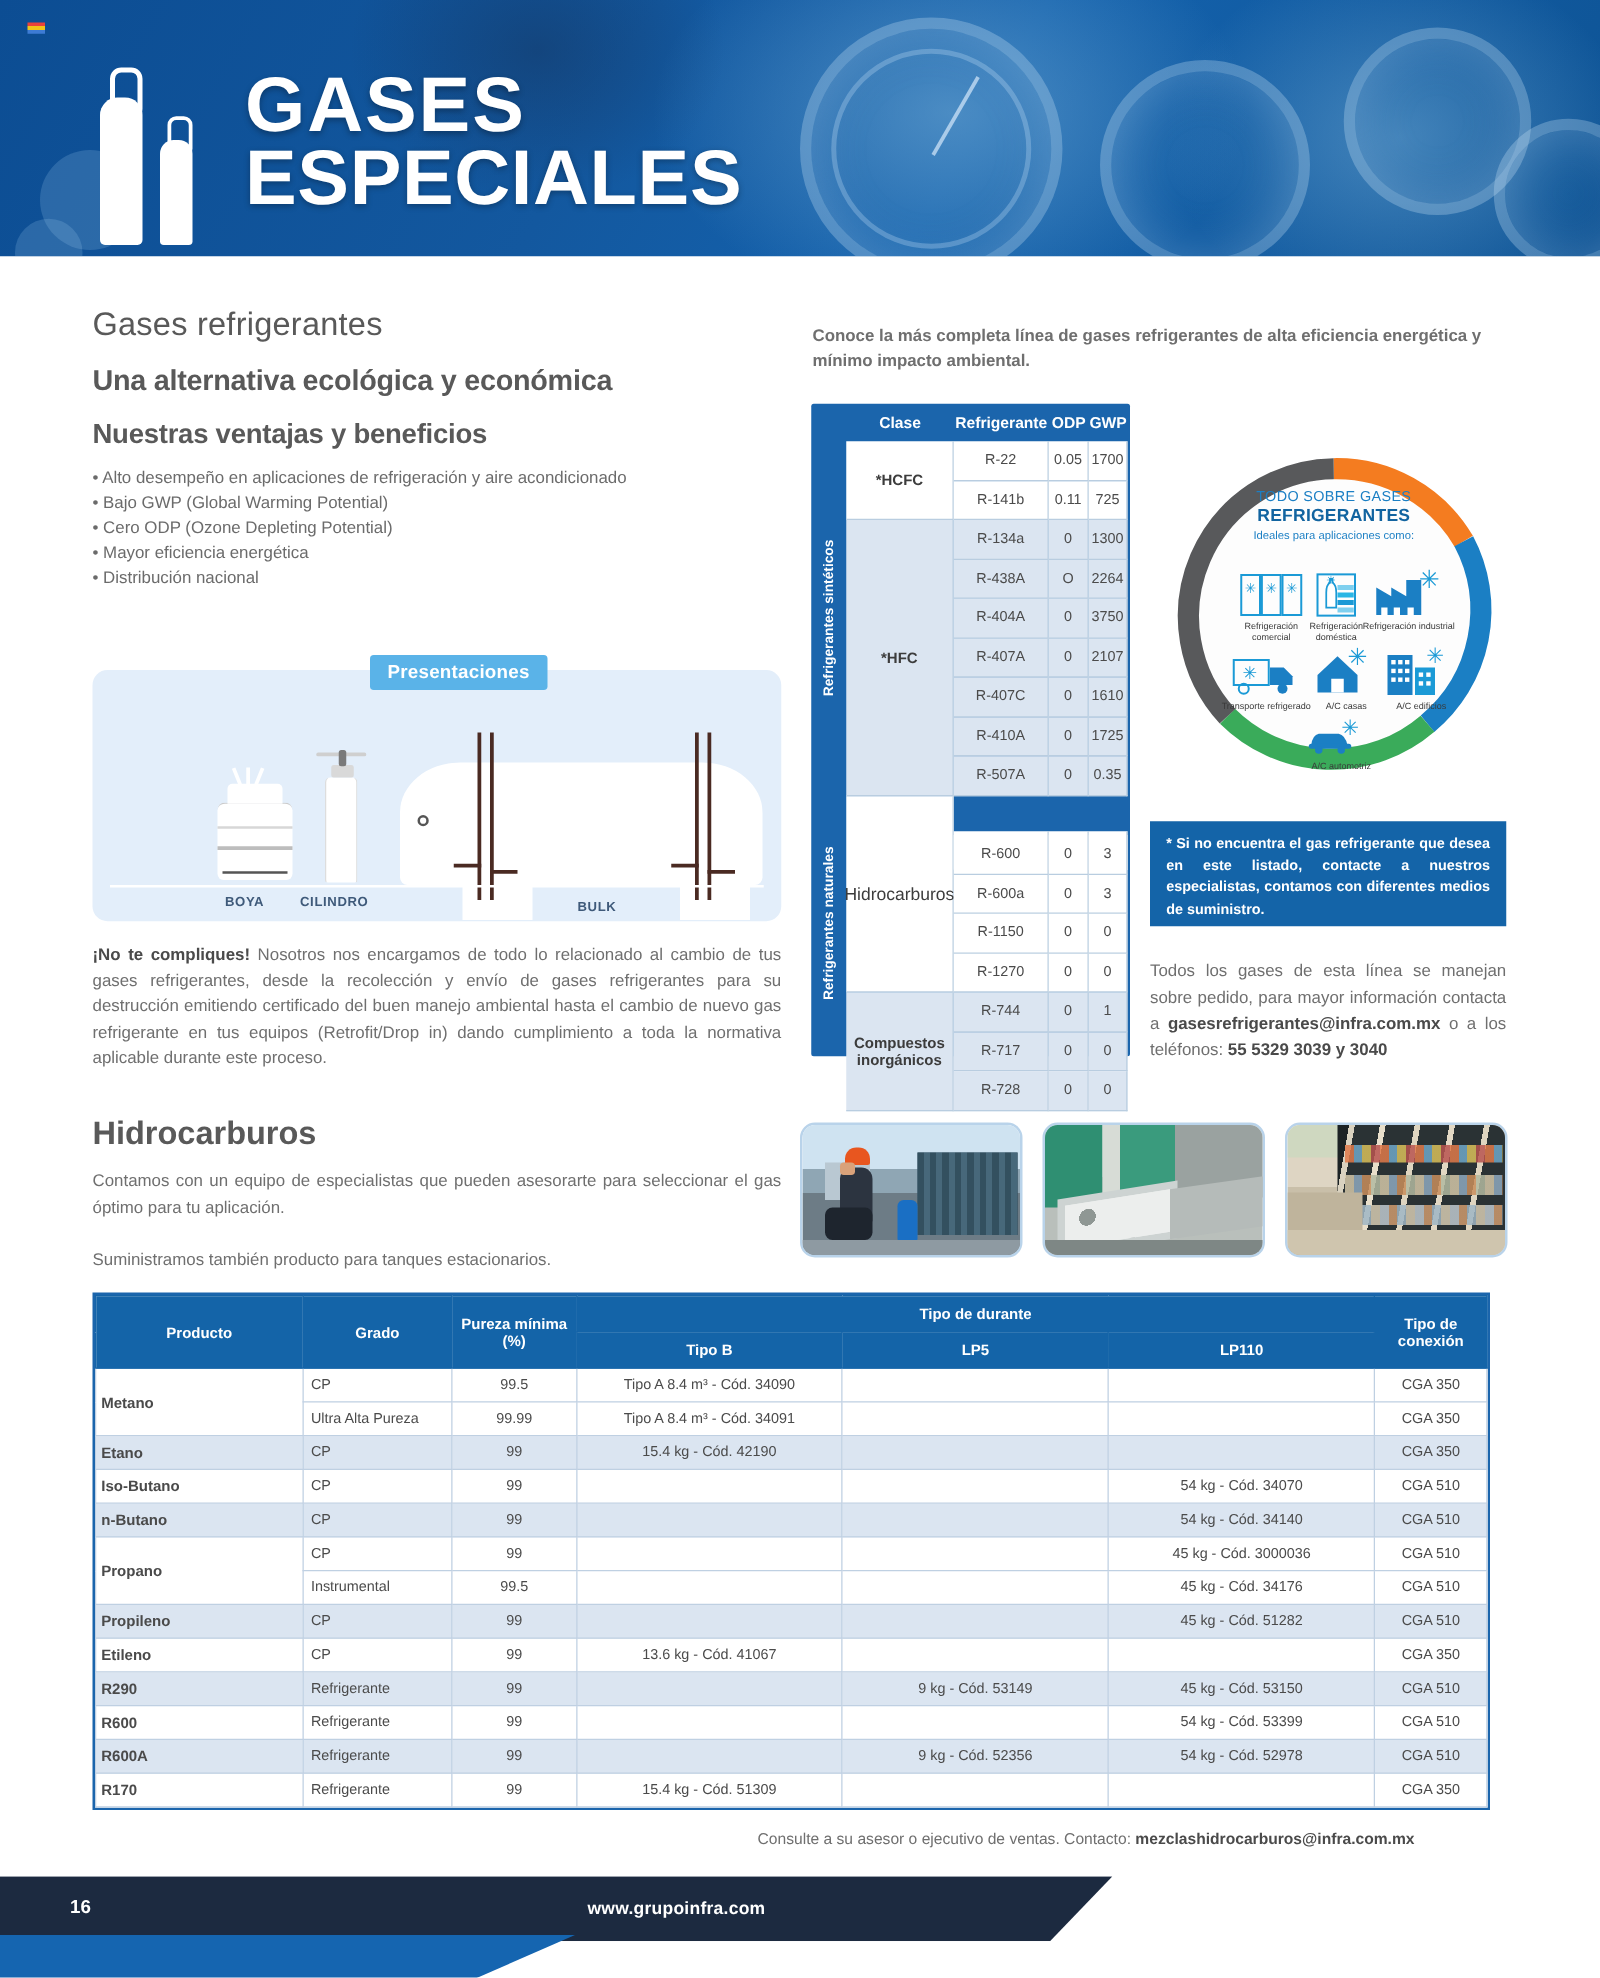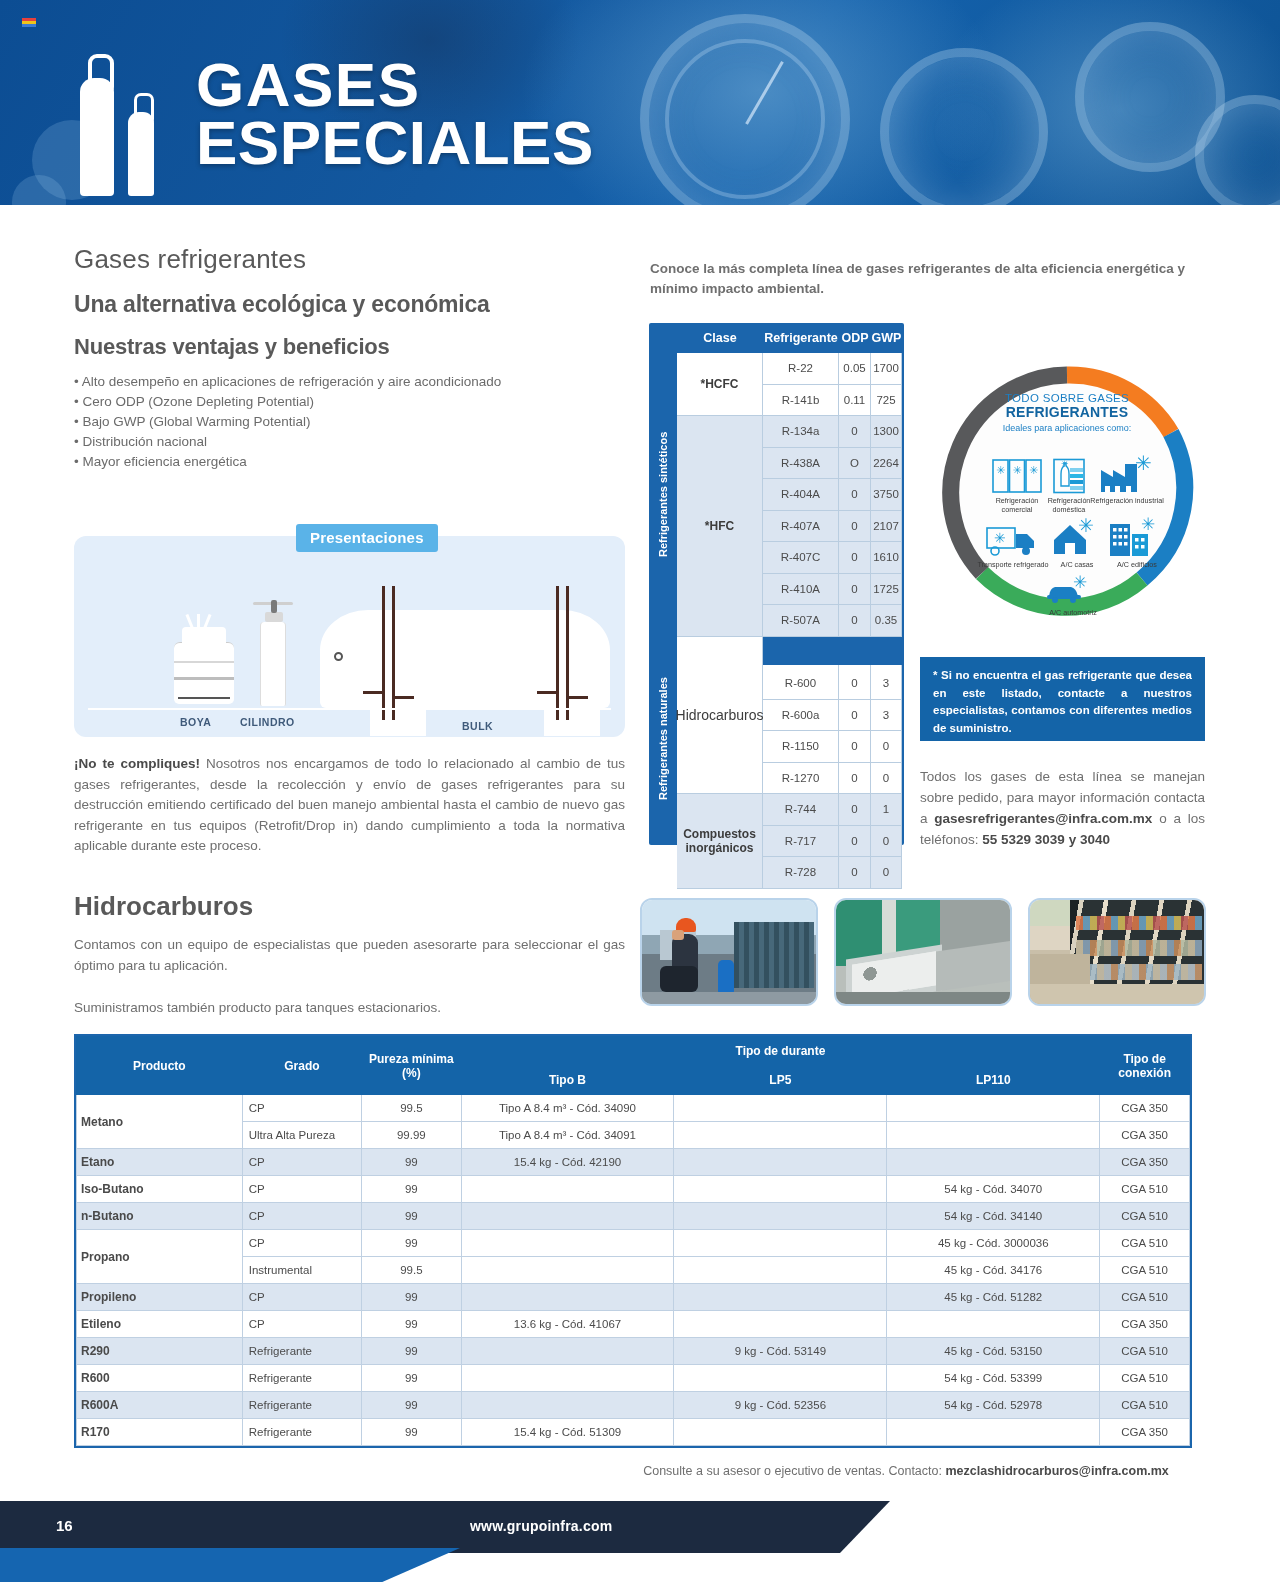--- a/index.html
+++ b/index.html
@@ -185,21 +185,21 @@
   .bt { position:absolute; left:74px; top:1034px; width:1118px;
         border:2px solid #1b65ac; font-size:11.5px; }
   .bt table { border-collapse:collapse; width:100%; }
   .bt th { background:#1464a8; color:#fff; font-weight:700; font-size:12px;
            padding:7px 4px; border:1px solid #1464a8; text-align:center; }
   .bt td { padding:5px 6px; border:1px solid #bfd0e2; color:#4b4b4b; height:27px; }
   .bt td.prod { font-weight:700; color:#4a4a4a; padding-left:4px; font-size:12px; }
   .bt td.c { text-align:center; }
   .rw { background:#ffffff; } .rb { background:#dbe5f1; }
   .bt-foot { position:absolute; left:606px; top:1464px; width:600px;
-     font-size:12.5px; color:#6f6f6f;text-align:center; }
+     font-size:12.5px; color:#6f6f6f; }
   .bt-foot b { color:#4a4a4a; }
 
   
   .footer { position:absolute; left:0; top:1501px; width:1280px; height:55px; }
   .fbar {
     position:absolute; left:0; top:0; width:890px; height:52px;
     background:#1c2a40;
     clip-path: polygon(0 0, 890px 0, 840px 52px, 0 52px);
   }
   .fnum { position:absolute; left:56px; top:16px; color:#fff; font-size:15px; font-weight:700; }
@@ -228,24 +228,24 @@
       <span class="l2">ESPECIALES</span>
     </div>
   </div>
 
   <div class="lcol">
     <h1 class="sec">Gases refrigerantes</h1>
     <h2 class="sec">Una alternativa ecológica y económica</h2>
     <h3 class="sec">Nuestras ventajas y beneficios</h3>
     <ul class="benefits">
       <li>Alto desempeño en aplicaciones de refrigeración y aire acondicionado</li>
+      <li>Bajo GWP (Global Warming Potential)</li>
       <li>Cero ODP (Ozone Depleting Potential)</li>
-      <li>Bajo GWP (Global Warming Potential)</li>
+      <li>Mayor eficiencia energética</li>
       <li>Distribución nacional</li>
-      <li>Mayor eficiencia energética</li>
     </ul>
   </div>
 
   <div class="pres-wrap">
     <div class="pres-box"></div>
     <div class="pres-tag">Presentaciones</div>
 
     <div class="bulk"></div>
     <div class="bulk-hole"></div>
     <div class="leg" style="left:296px;top:184px;width:56px;height:28px;background:#fff;"></div>

